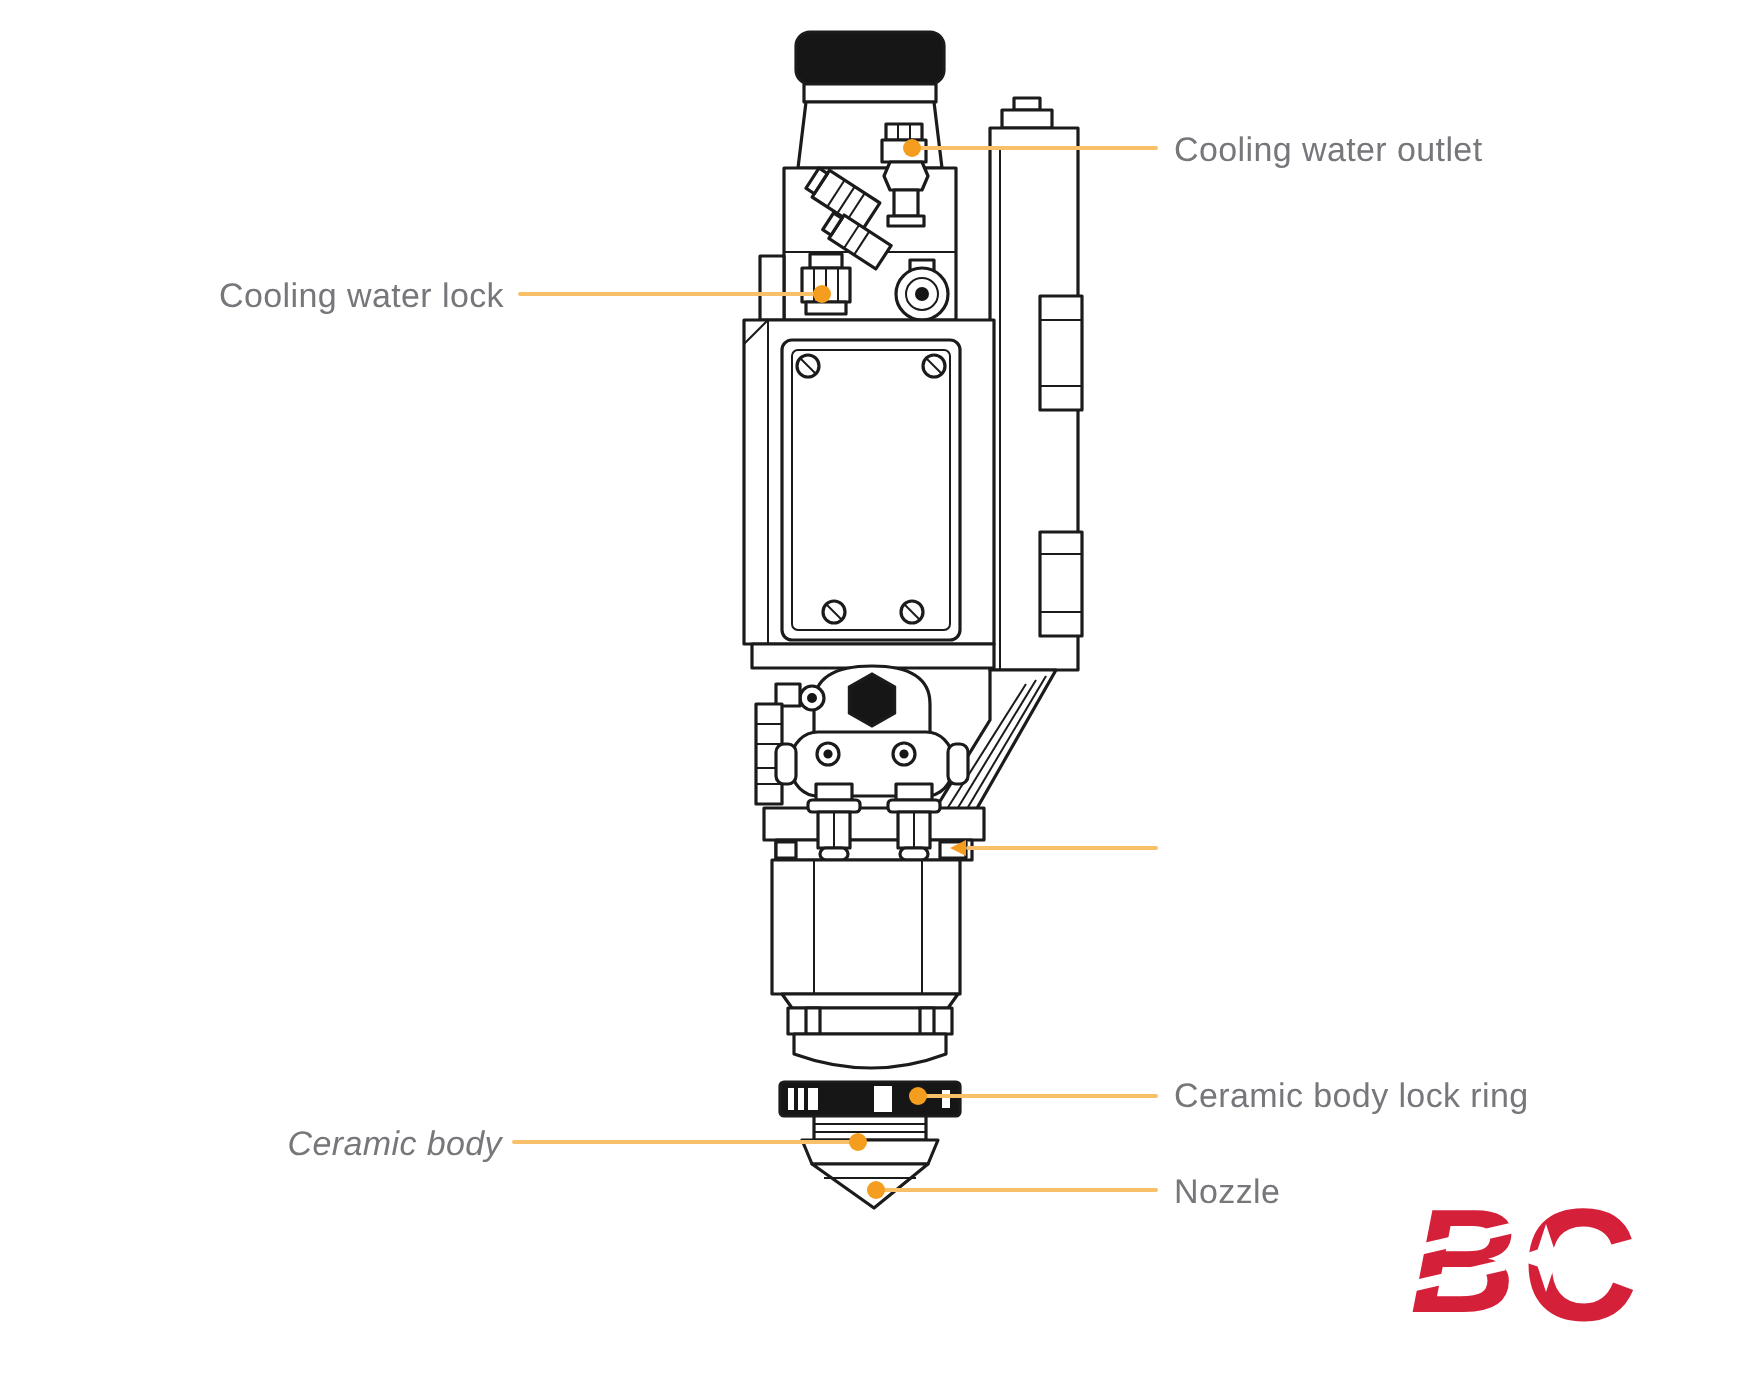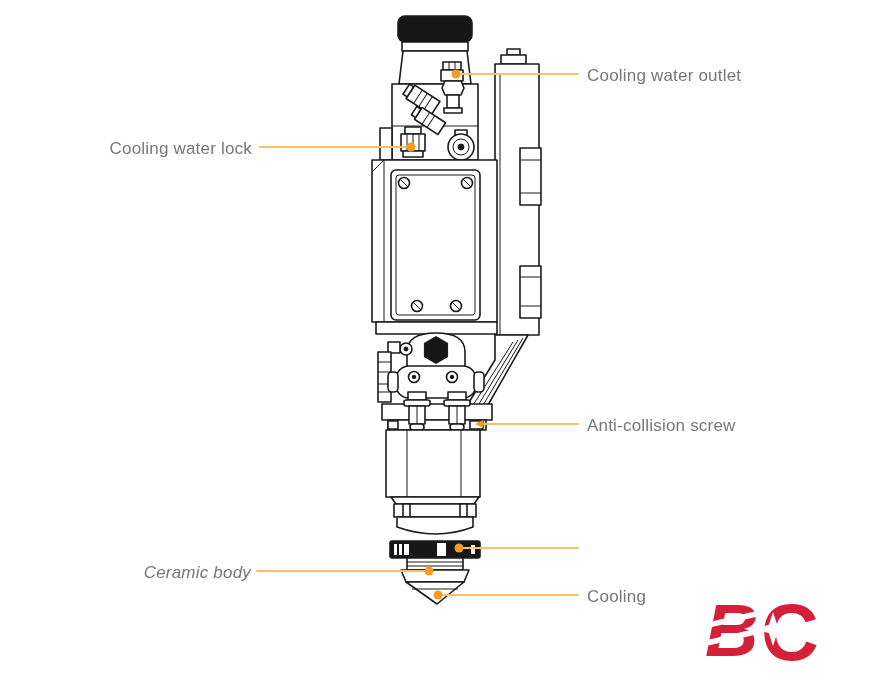--- a/index.html
+++ b/index.html
@@ -226,23 +226,23 @@
 
   <div class="ldot" style="left:456px;top:74px;"></div>
   <div class="ldot" style="left:411px;top:147px;"></div>
   <div class="larrow" style="left:477px;top:424px;"></div>
   <div class="ldot" style="left:459px;top:548px;"></div>
   <div class="ldot" style="left:429px;top:571px;"></div>
   <div class="ldot" style="left:438px;top:595px;"></div>
 
   <div class="lbl lbl-outlet">Cooling water outlet</div>
   <div class="lbl lbl-inlet">Cooling water lock</div>
-  <div class="lbl lbl-anti">Anti-collision screw</div>
+  <div class="lbl lbl-lock">Ceramic body lock ring</div>
   <div class="lbl lbl-ceramic">Ceramic body</div>
-  <div class="lbl lbl-nozzle">Cooling</div>
+  <div class="lbl lbl-nozzle">Nozzle</div>
 
   <svg class="logo" viewBox="0 0 165 80" aria-hidden="true">
     <text x="2" y="64" font-size="74" font-weight="800" font-style="italic">B</text>
     <rect x="-4" y="26" width="58" height="5.5" fill="#fff" transform="rotate(-13 24 29)"></rect>
     <rect x="-6" y="44" width="56" height="5.5" fill="#fff" transform="rotate(-13 22 47)"></rect>
     <text x="58" y="68" font-size="80" font-weight="800">C</text>
     <polygon fill="#fff" points="70,20 74.2,32.8 87,37 74.2,41.2 70,54 65.8,41.2 53,37 65.8,32.8"></polygon>
   </svg>
 
 </div>

